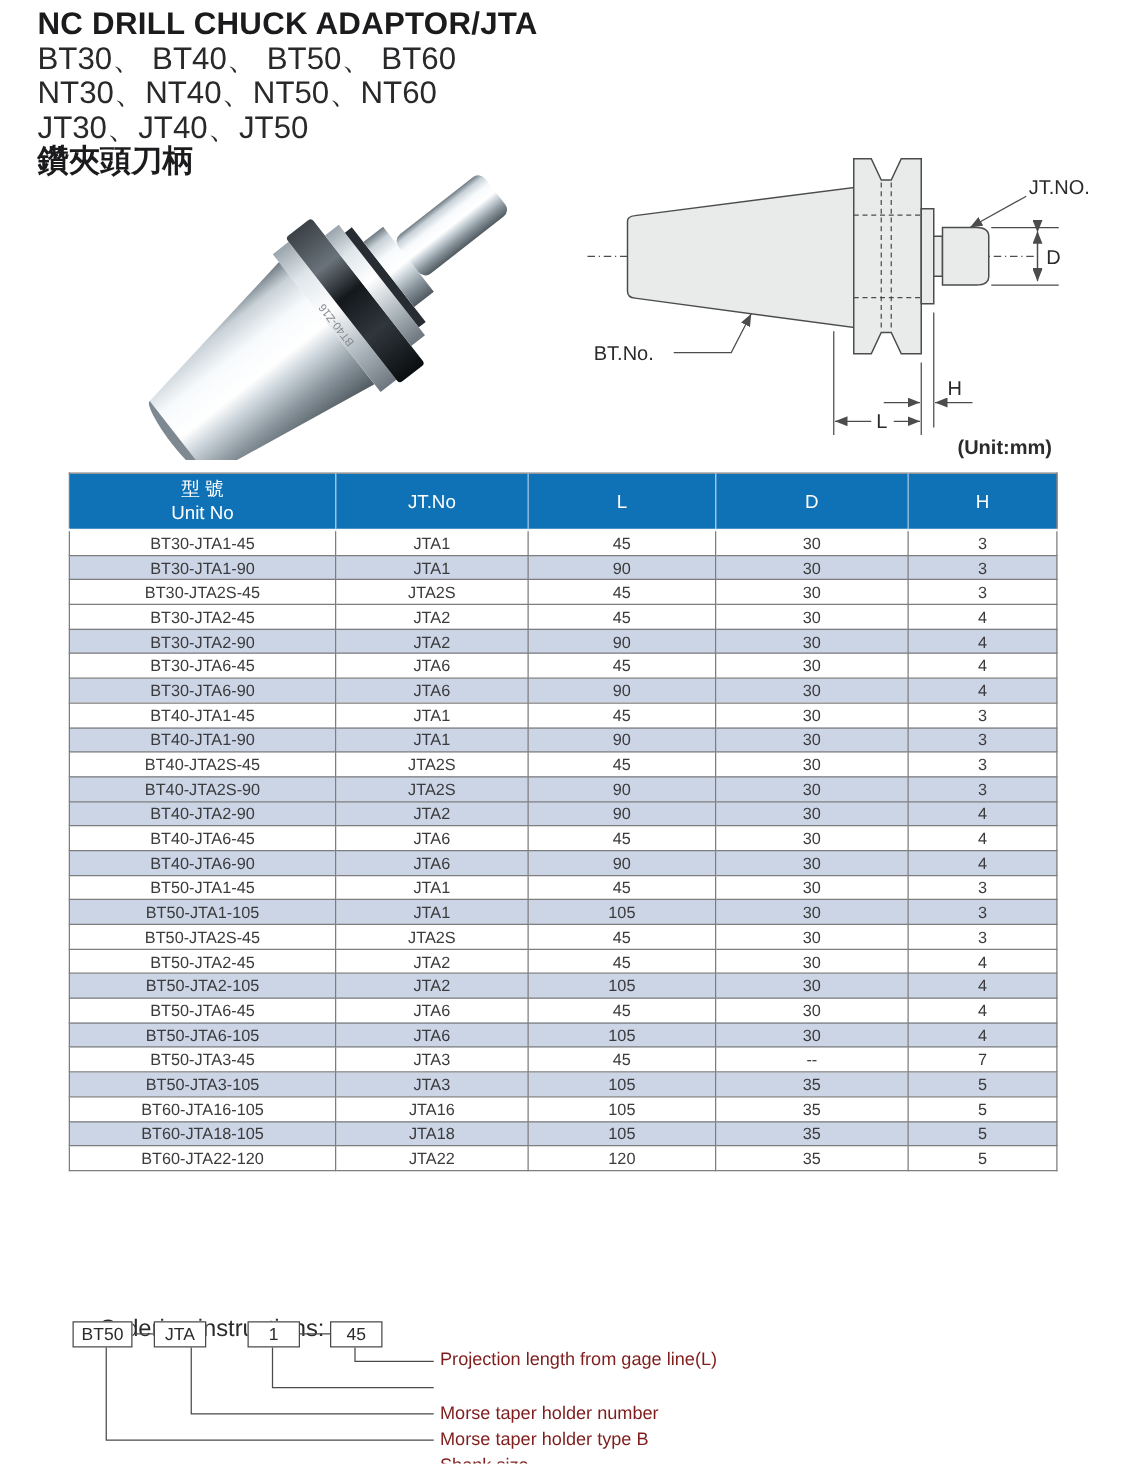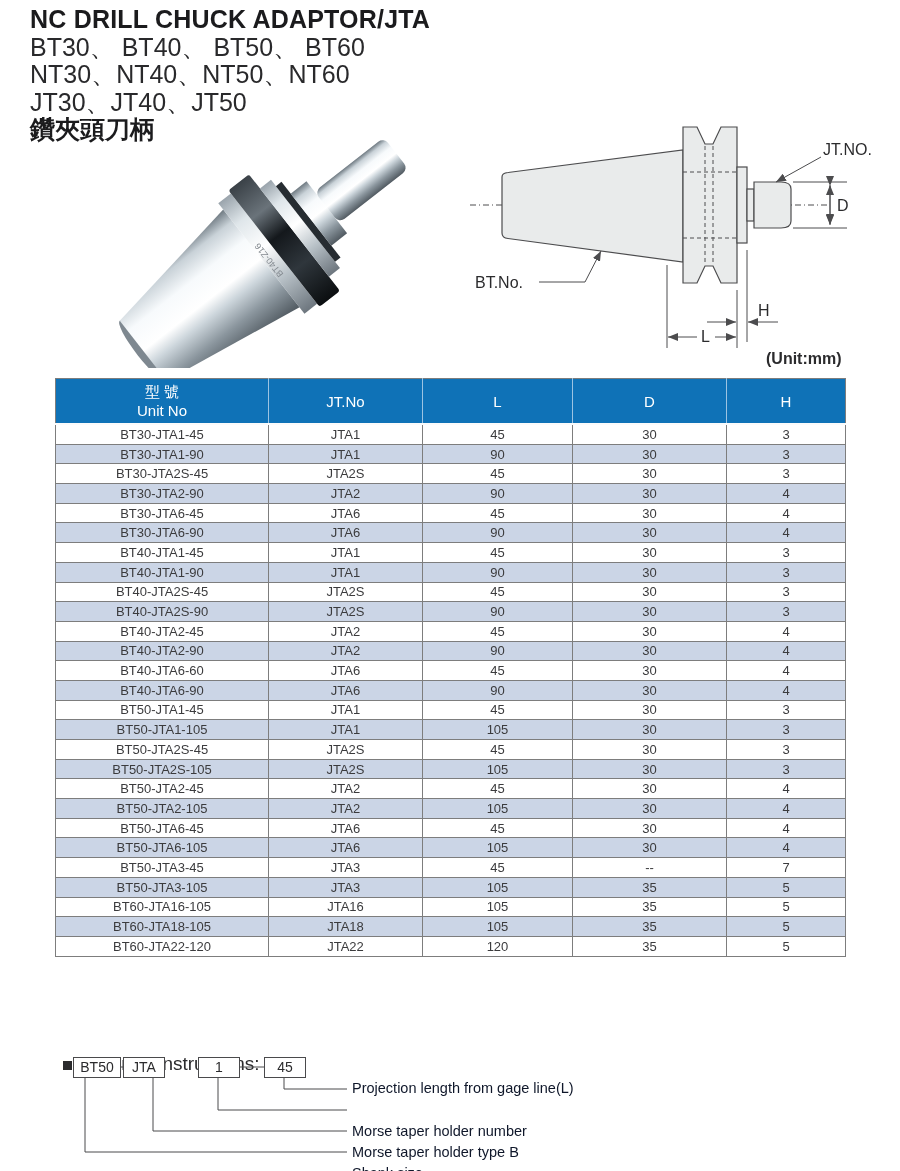--- a/index.html
+++ b/index.html
@@ -31,21 +31,21 @@
   table.spec tbody td{font-size:13px;height:18.7px;color:#3b3b3d;background:#ffffff;line-height:1;}
   table.spec tbody tr.alt td{background:#cbd5e6;}
 
   
   .ordering{position:absolute;left:55px;top:1030px;width:640px;height:140px;}
   .ord-head{position:absolute;left:8px;top:3px;font-size:19px;color:#2b2b2d;margin-top:20px;}
   .bullet{display:inline-block;width:9px;height:9px;background:#2b2b2d;margin-right:7px;}
   .ord-box{position:absolute;top:27px;height:19px;line-height:19px;border:1px solid #4a4a4c;
            font-size:14px;color:#2b2b2d;text-align:center;background:#fff;}
   .ord-lines{position:absolute;left:0;top:0;pointer-events:none;}
-  .ord-label{position:absolute;left:297px;font-size:14.5px;color:#0f172a;white-space:nowrap;}
+  .ord-label{position:absolute;left:297px;font-size:14.5px;color:#7f1d1d;white-space:nowrap;}
 </style>
 </head>
 <body>
 
 <div class="page">
 
   <div class="title-block">
     <div class="title-main">NC DRILL CHUCK ADAPTOR/JTA</div>
     <div class="title-line">BT30、 BT40、 BT50、 BT60</div>
     <div class="title-line">NT30、NT40、NT50、NT60</div>
@@ -181,20 +181,27 @@
           <td>30</td>
           <td>3</td>
         </tr>
         <tr>
           <td>BT30-JTA2S-45</td>
           <td>JTA2S</td>
           <td>45</td>
           <td>30</td>
           <td>3</td>
         </tr>
+        <tr>
+          <td>BT30-JTA2-45</td>
+          <td>JTA2</td>
+          <td>45</td>
+          <td>30</td>
+          <td>4</td>
+        </tr>
         <tr class="alt">
           <td>BT30-JTA2-90</td>
           <td>JTA2</td>
           <td>90</td>
           <td>30</td>
           <td>4</td>
         </tr>
         <tr>
           <td>BT30-JTA6-45</td>
           <td>JTA6</td>
@@ -230,36 +237,29 @@
           <td>30</td>
           <td>3</td>
         </tr>
         <tr class="alt">
           <td>BT40-JTA2S-90</td>
           <td>JTA2S</td>
           <td>90</td>
           <td>30</td>
           <td>3</td>
         </tr>
-        <tr>
-          <td>BT40-JTA2-45</td>
-          <td>JTA2</td>
-          <td>45</td>
-          <td>30</td>
-          <td>4</td>
-        </tr>
         <tr class="alt">
           <td>BT40-JTA2-90</td>
           <td>JTA2</td>
           <td>90</td>
           <td>30</td>
           <td>4</td>
         </tr>
         <tr>
-          <td>BT40-JTA6-60</td>
+          <td>BT40-JTA6-45</td>
           <td>JTA6</td>
           <td>45</td>
           <td>30</td>
           <td>4</td>
         </tr>
         <tr class="alt">
           <td>BT40-JTA6-90</td>
           <td>JTA6</td>
           <td>90</td>
           <td>30</td>
@@ -276,27 +276,20 @@
           <td>BT50-JTA1-105</td>
           <td>JTA1</td>
           <td>105</td>
           <td>30</td>
           <td>3</td>
         </tr>
         <tr>
           <td>BT50-JTA2S-45</td>
           <td>JTA2S</td>
           <td>45</td>
-          <td>30</td>
-          <td>3</td>
-        </tr>
-        <tr class="alt">
-          <td>BT50-JTA2S-105</td>
-          <td>JTA2S</td>
-          <td>105</td>
           <td>30</td>
           <td>3</td>
         </tr>
         <tr>
           <td>BT50-JTA2-45</td>
           <td>JTA2</td>
           <td>45</td>
           <td>30</td>
           <td>4</td>
         </tr>
@@ -368,21 +361,21 @@
       <g stroke="#4a4a4c" stroke-width="1" fill="none">
         <path d="M53,37 H78"></path>
         <path d="M183,37 H209"></path>
         <path d="M30,47 V122 H292"></path>
         <path d="M98,47 V101 H292"></path>
         <path d="M163,47 V80 H292"></path>
         <path d="M229,47 V59 H292"></path>
       </g>
     </svg>
 
-    <div class="ord-box" style="left:18px;width:46px">BT50</div>
+    <div class="ord-box" style="left:3px;width:46px">BT50</div>
     <div class="ord-box" style="left:68px;width:40px">JTA</div>
     <div class="ord-box" style="left:143px;width:40px">1</div>
     <div class="ord-box" style="left:209px;width:40px">45</div>
 
     <div class="ord-label" style="top:50px">Projection length from gage line(L)</div>
     <div class="ord-label" style="top:93px">Morse taper holder number</div>
     <div class="ord-label" style="top:114px">Morse taper holder type B</div>
     <div class="ord-label" style="top:135px">Shank size</div>
   </div>
 

